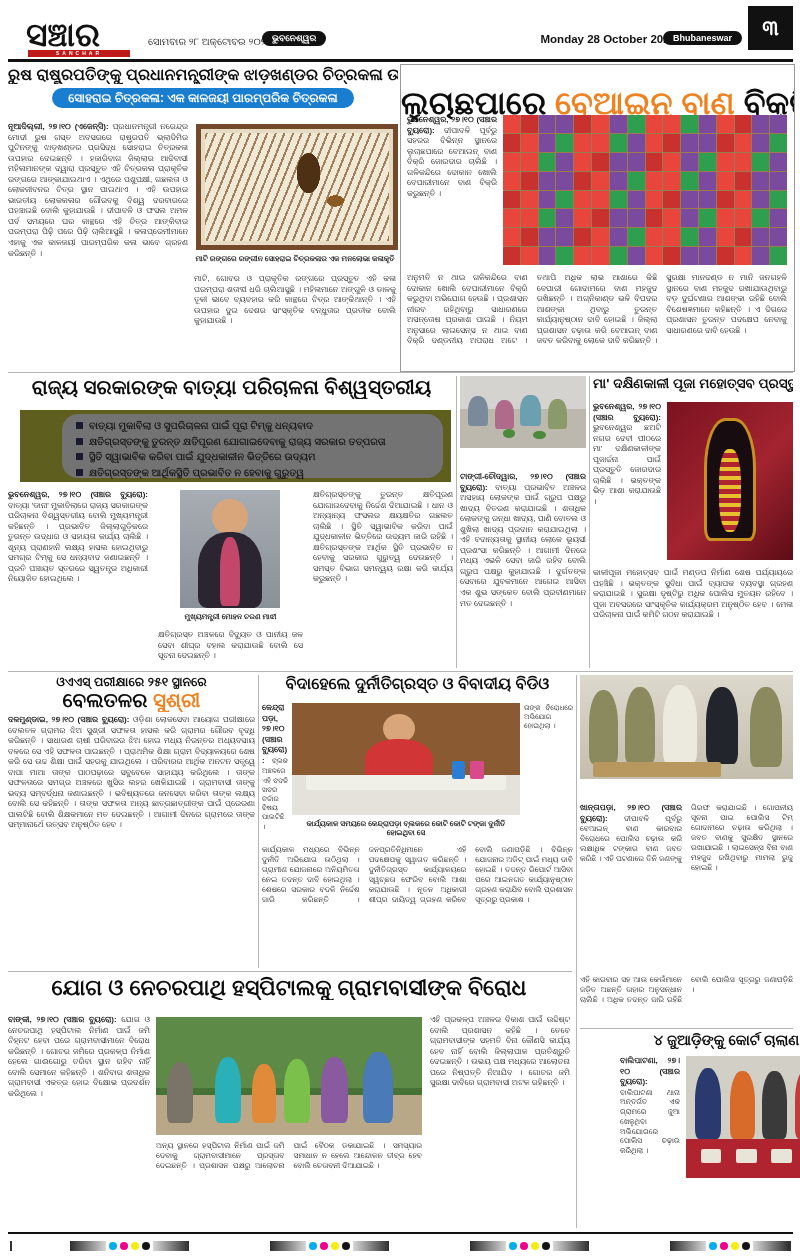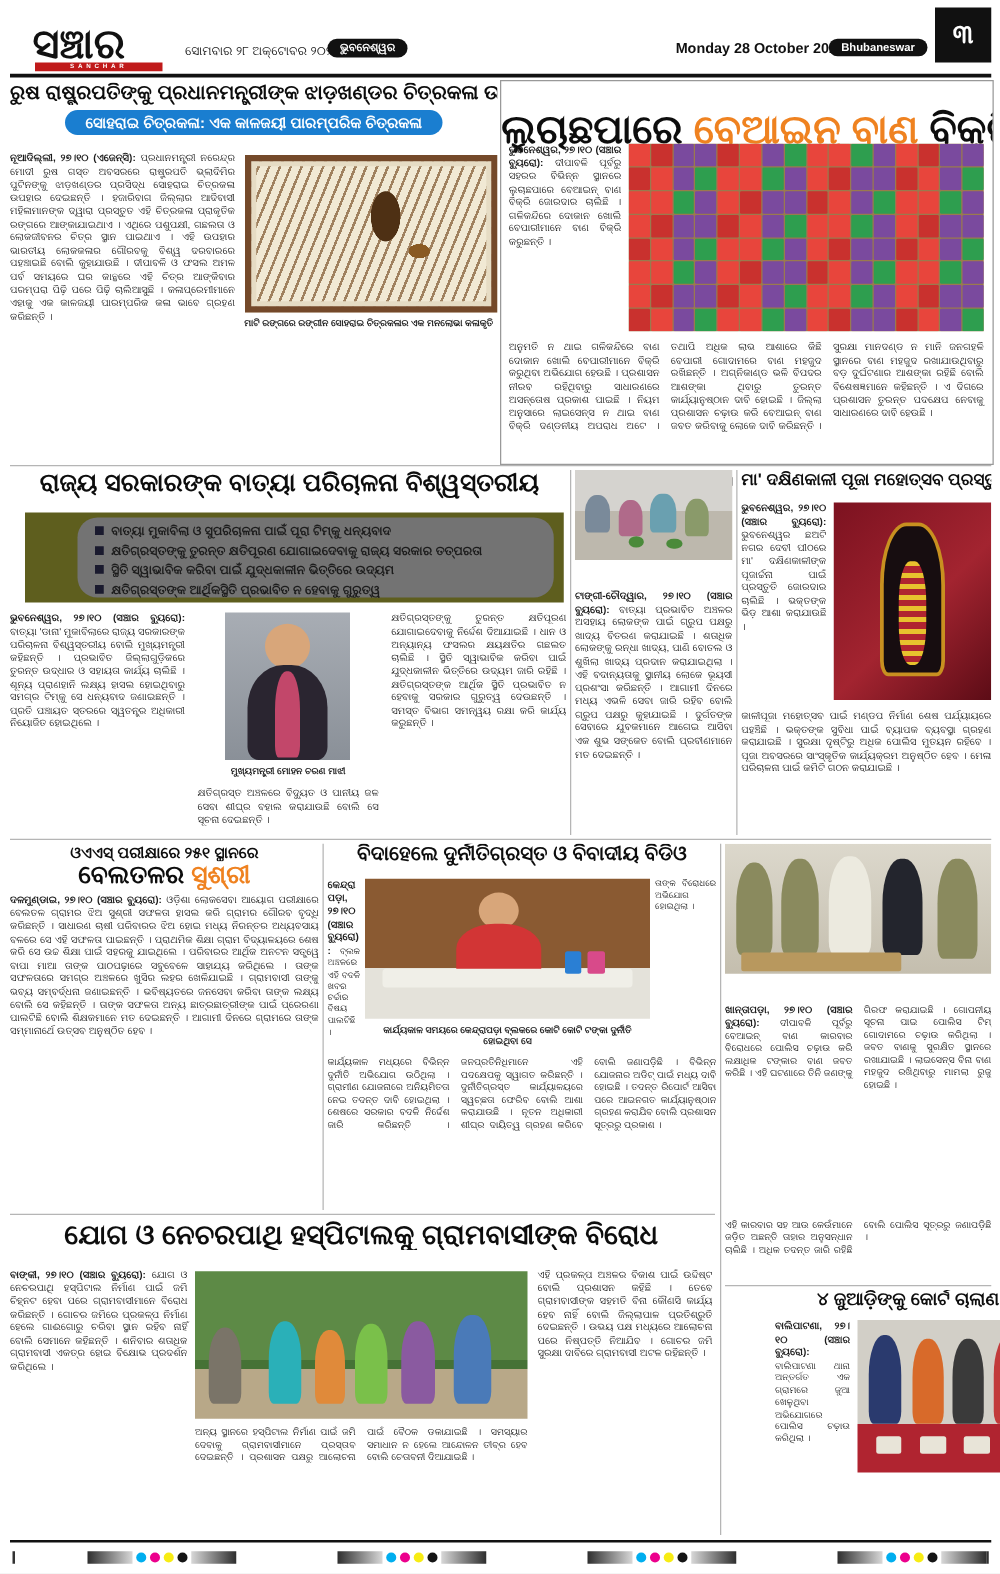--- a/index.html
+++ b/index.html
@@ -84,20 +84,23 @@
   <div class="toprule"></div>
 
   <section style="left:8px;top:66px;width:390px;height:304px;">
     <div class="hl" style="font-size:16px;">ରୁଷ ରାଷ୍ଟ୍ରପତିଙ୍କୁ ପ୍ରଧାନମନ୍ତ୍ରୀଙ୍କ ଝାଡ଼ଖଣ୍ଡର ଚିତ୍ରକଳା ଉପହାର</div>
     <span class="subpill">ସୋହରାଇ ଚିତ୍ରକଳା: ଏକ କାଳଜୟୀ ପାରମ୍ପରିକ ଚିତ୍ରକଳା</span>
     <p class="body" style="position:absolute;left:0;top:56px;width:180px;height:246px;">
       <b>ନୂଆଦିଲ୍ଲୀ, ୨୭।୧୦ (ଏଜେନ୍ସି):</b> <span>ପ୍ରଧାନମନ୍ତ୍ରୀ ନରେନ୍ଦ୍ର ମୋଦୀ ରୁଷ ଗସ୍ତ ଅବସରରେ ରାଷ୍ଟ୍ରପତି ଭ୍ଲାଦିମିର ପୁଟିନଙ୍କୁ ଝାଡ଼ଖଣ୍ଡର ପ୍ରସିଦ୍ଧ ସୋହରାଇ ଚିତ୍ରକଳା ଉପହାର ଦେଇଛନ୍ତି । ହଜାରିବାଗ ଜିଲ୍ଲାର ଆଦିବାସୀ ମହିଳାମାନଙ୍କ ଦ୍ୱାରା ପ୍ରସ୍ତୁତ ଏହି ଚିତ୍ରକଳା ପ୍ରାକୃତିକ ରଙ୍ଗରେ ଆଙ୍କାଯାଇଥାଏ । ଏଥିରେ ପଶୁପକ୍ଷୀ, ଗଛଲତା ଓ ଲୋକଜୀବନର ଚିତ୍ର ସ୍ଥାନ ପାଇଥାଏ । ଏହି ଉପହାର ଭାରତୀୟ ଲୋକକଳାର ଗୌରବକୁ ବିଶ୍ୱ ଦରବାରରେ ପହଞ୍ଚାଇଛି ବୋଲି କୁହାଯାଉଛି । ଦୀପାବଳି ଓ ଫସଲ ଅମଳ ପର୍ବ ସମୟରେ ଘର କାନ୍ଥରେ ଏହି ଚିତ୍ର ଆଙ୍କିବାର ପରମ୍ପରା ପିଢ଼ି ପରେ ପିଢ଼ି ଚାଲିଆସୁଛି । କଳାପ୍ରେମୀମାନେ ଏହାକୁ ଏକ କାଳଜୟୀ ପାରମ୍ପରିକ କଳା ଭାବେ ଗ୍ରହଣ କରିଛନ୍ତି ।</span>
     </p>
     <div class="ph ph-painting" style="left:188px;top:58px;width:192px;height:116px;"></div>
     <div class="cap" style="position:absolute;left:186px;top:188px;width:202px;">ମାଟି ରଙ୍ଗରେ ରଙ୍ଗୀନ ସୋହରାଇ ଚିତ୍ରକଳାର ଏକ ମନଲୋଭା କଳାକୃତି</div>
+    <p class="body" style="position:absolute;left:186px;top:208px;width:202px;height:94px;">
+      <span>ମାଟି, ଗୋବର ଓ ପ୍ରାକୃତିକ ରଙ୍ଗରେ ପ୍ରସ୍ତୁତ ଏହି କଳା ପରମ୍ପରା ଶତାବ୍ଦୀ ଧରି ଚାଲିଆସୁଛି । ମହିଳାମାନେ ଅଙ୍ଗୁଳି ଓ ଡାଳକୁ ତୂଳୀ ଭାବେ ବ୍ୟବହାର କରି କାନ୍ଥରେ ଚିତ୍ର ଆଙ୍କିଥାନ୍ତି । ଏହି ଉପହାର ଦୁଇ ଦେଶର ସାଂସ୍କୃତିକ ବନ୍ଧୁତାର ପ୍ରତୀକ ବୋଲି କୁହାଯାଉଛି ।</span>
+    </p>
   </section>
 
   <section style="left:400px;top:64px;width:393px;height:306px;border:1px solid #999;">
     <div class="hl" style="font-size:32px;margin-top:20px;">
       <span>ଲୁଚାଛପାରେ </span><span class="org">ବେଆଇନ୍ ବାଣ</span><span> ବିକ୍ରି</span>
     </div>
     <p class="body" style="position:absolute;left:6px;top:50px;width:90px;height:150px;">
       <b>ଭୁବନେଶ୍ୱର, ୨୭।୧୦ (ସଞ୍ଚାର ବ୍ୟୁରୋ):</b> <span>ଦୀପାବଳି ପୂର୍ବରୁ ସହରର ବିଭିନ୍ନ ସ୍ଥାନରେ ଲୁଚାଛପାରେ ବେଆଇନ୍ ବାଣ ବିକ୍ରି ଜୋରଦାର ଚାଲିଛି । ଗଳିକନ୍ଦିରେ ଦୋକାନ ଖୋଲି ବେପାରୀମାନେ ବାଣ ବିକ୍ରି କରୁଛନ୍ତି ।</span>
     </p>
     <div class="ph mosaic" style="left:102px;top:50px;width:284px;height:150px;">

